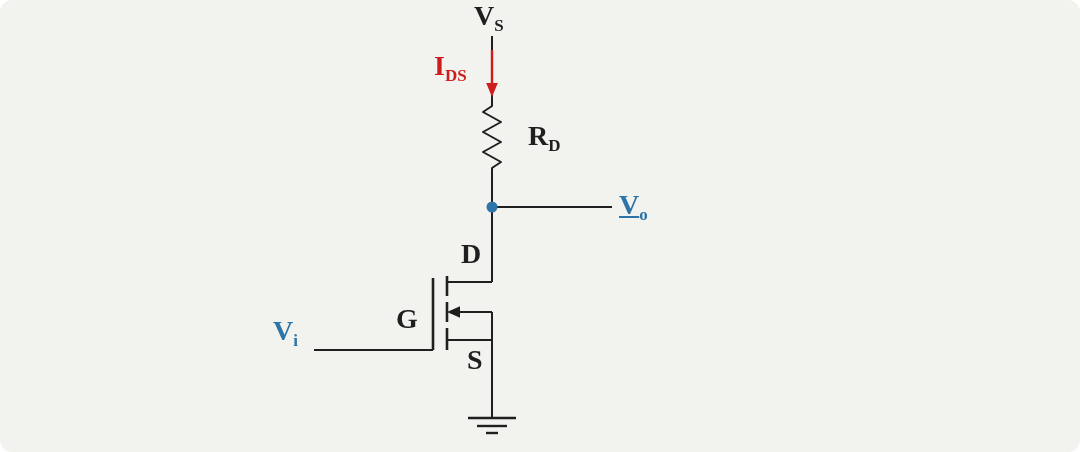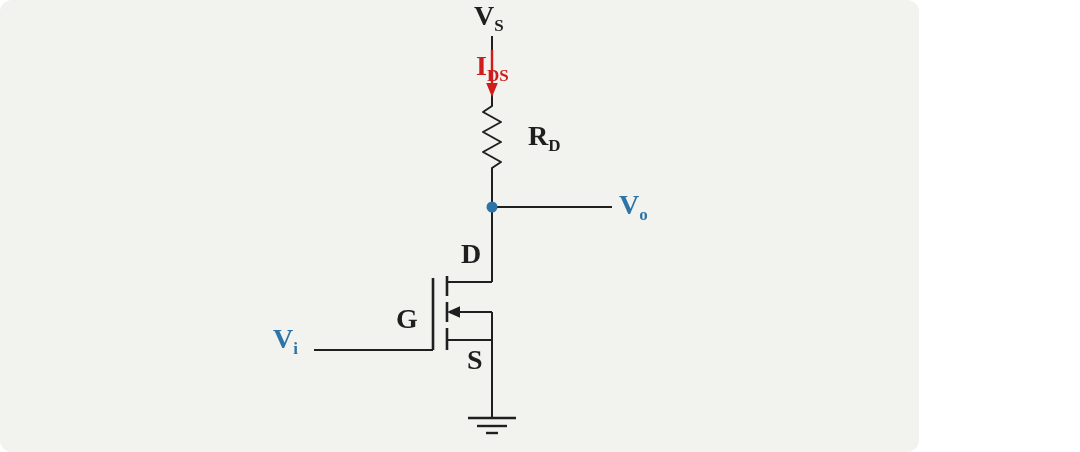--- a/index.html
+++ b/index.html
@@ -3,21 +3,21 @@
 <meta charset="utf-8">
 <style>
   html, body {
     margin: 0;
     padding: 0;
     background: #ffffff;
     font-family: "Liberation Serif", "DejaVu Serif", serif;
   }
   .stage {
     position: relative;
-    width: 919px;
+    width: 1080px;
     height: 452px;
     background: var(--bg, #f2f2ee);
     border-radius: 12px;
     overflow: hidden;
   }
   .schematic {
     position: absolute;
     left: 0;
     top: 0;
   }
@@ -30,21 +30,21 @@
     white-space: nowrap;
     user-select: none;
   }
   .label .sub {
     font-size: 17px;
     position: relative;
     top: 6px;
     letter-spacing: 0;
   }
   .label.blue { color: var(--accent_blue, #2d74a8); }
-  .label.red  { color: var(--accent_red, #cf1d1d); margin-left: 42px; }
+  .label.red  { color: var(--accent_red, #cf1d1d); }
 </style>
 </head>
 <body>
 
 <div class="stage">
 
   <svg class="schematic" width="1080" height="452" viewBox="0 0 1080 452">
 
     <g>
       <line x1="492" y1="36" x2="492" y2="100" stroke="var(--wire)" stroke-width="2"></line>
@@ -106,27 +106,27 @@
   </div>
 
   <div class="label red" style="left:434px; top:52px;">
     <span>I</span><span class="sub">DS</span>
   </div>
 
   <div class="label" style="left:528px; top:122px;">
     <span>R</span><span class="sub">D</span>
   </div>
 
-  <div class="label blue" style="left:619px; top:191px;">
+  <div class="label blue" style="left:619px; top:191px;text-decoration:underline;">
     <span>V</span><span class="sub">o</span>
   </div>
 
   <div class="label" style="left:461px; top:240px;">D</div>
 
   <div class="label" style="left:396px; top:305px;">G</div>
 
   <div class="label" style="left:467px; top:346px;">S</div>
 
-  <div class="label blue" style="left:273px; top:325px;">
+  <div class="label blue" style="left:273px; top:317px;">
     <span>V</span><span class="sub">i</span>
   </div>
 
 </div>
 
 </body></html>

